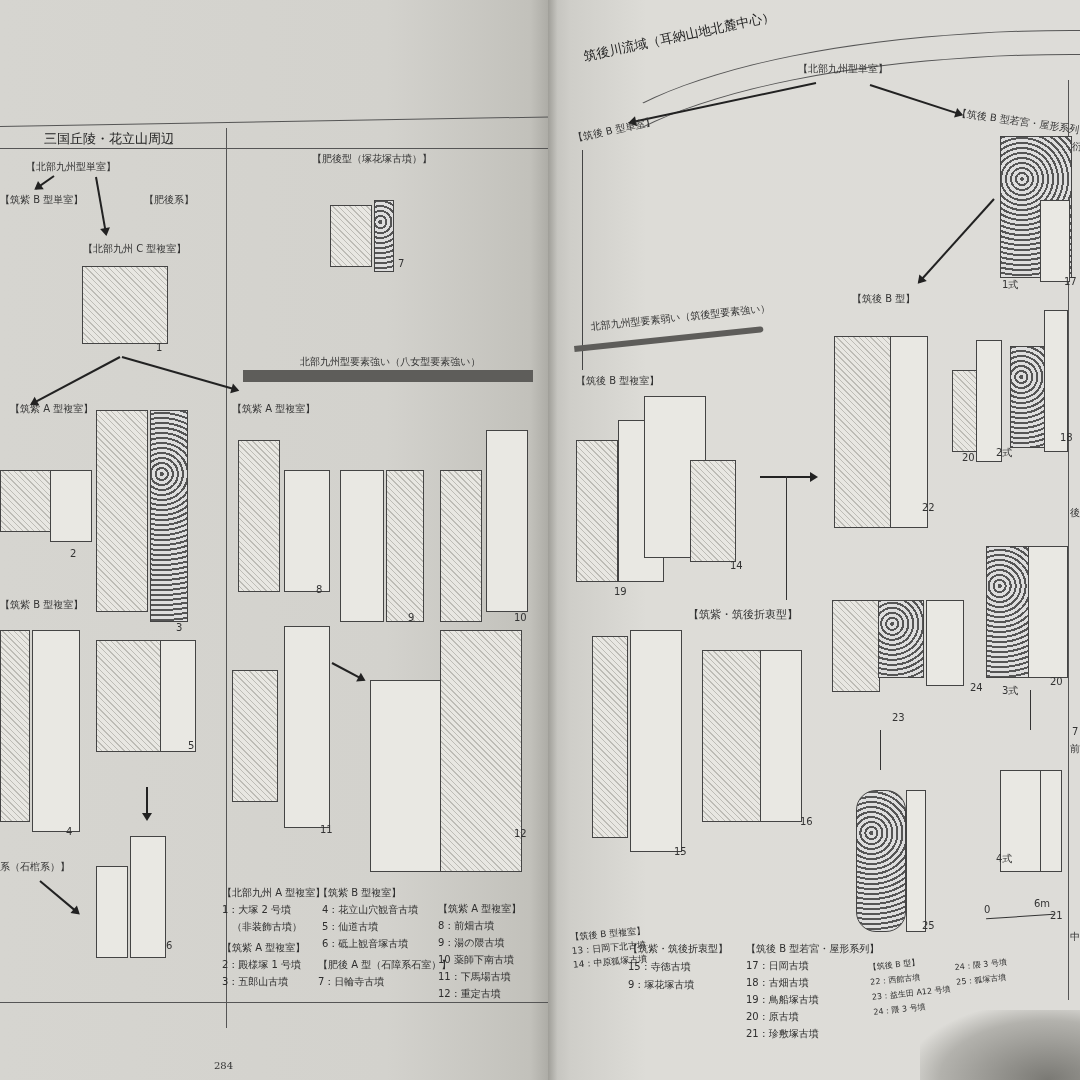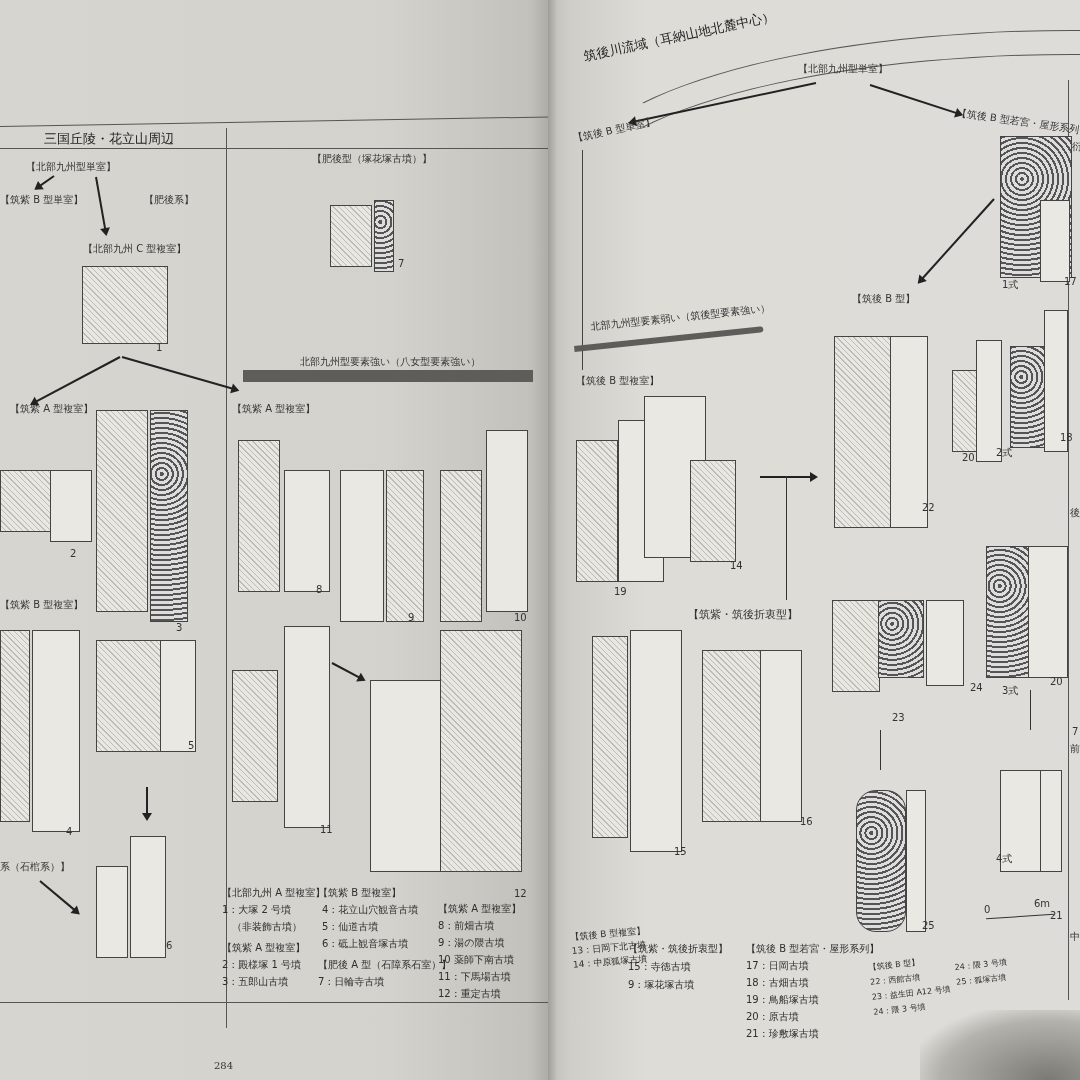--- a/index.html
+++ b/index.html
@@ -88,21 +88,21 @@
   <div class="tomb light" style="left:96px;top:866px;width:30px;height:90px;"></div>
   <div class="tomb light" style="left:130px;top:836px;width:34px;height:120px;"></div>
   <div class="num" style="left:166px;top:940px;">6</div>
 
   <div class="tomb" style="left:232px;top:670px;width:44px;height:130px;"></div>
   <div class="tomb light" style="left:284px;top:626px;width:44px;height:200px;"></div>
   <div class="num" style="left:320px;top:824px;">11</div>
   <div class="arrow" style="left:332px;top:662px;width:36px;transform:rotate(28deg);"></div>
   <div class="tomb light" style="left:370px;top:680px;width:70px;height:190px;"></div>
   <div class="tomb" style="left:440px;top:630px;width:80px;height:240px;"></div>
-  <div class="num" style="left:514px;top:888px;">12</div>
+  <div class="num" style="left:514px;top:828px;">12</div>
 
   <div class="legend" style="left:222px;top:884px;">
     <div>【北部九州 A 型複室】</div>
     <div>1：大塚 2 号墳</div>
     <div style="padding-left:10px">（非装飾古墳）</div>
     <div style="height:4px"></div>
     <div>【筑紫 A 型複室】</div>
     <div>2：殿様塚 1 号墳</div>
     <div>3：五郎山古墳</div>
   </div>

